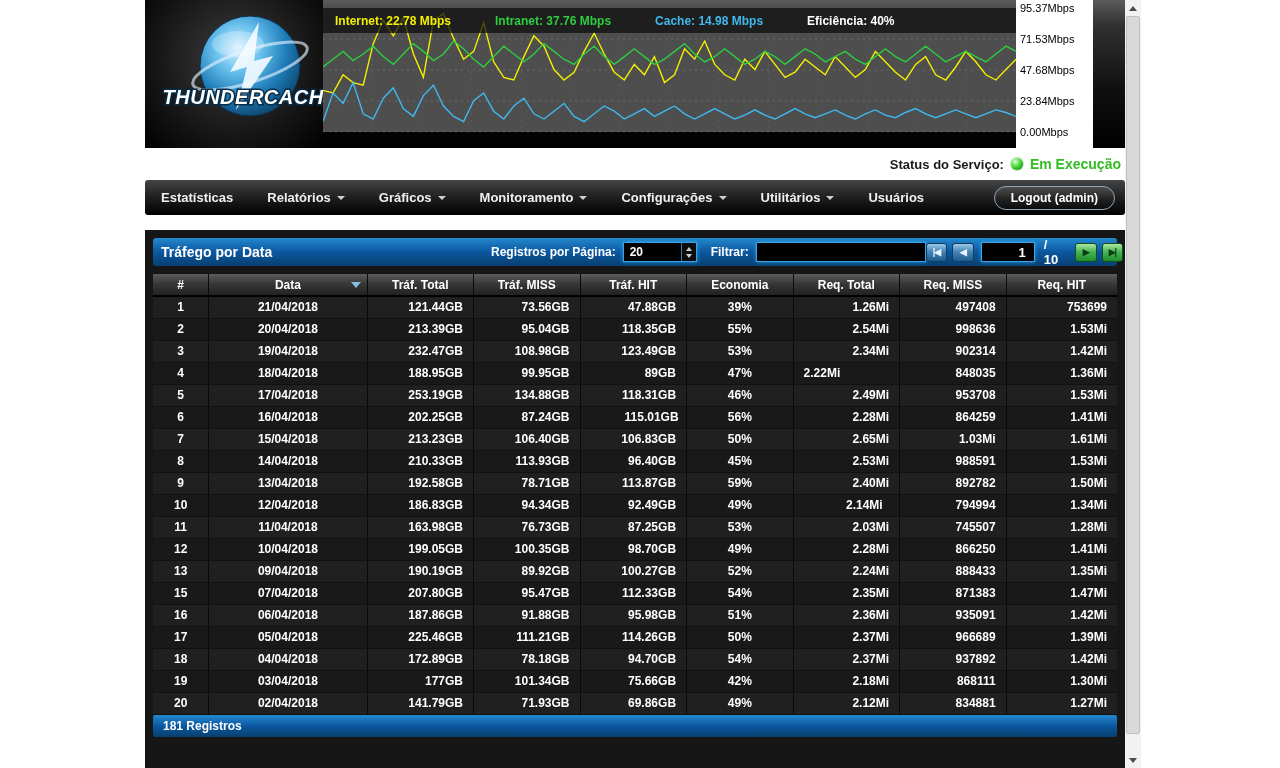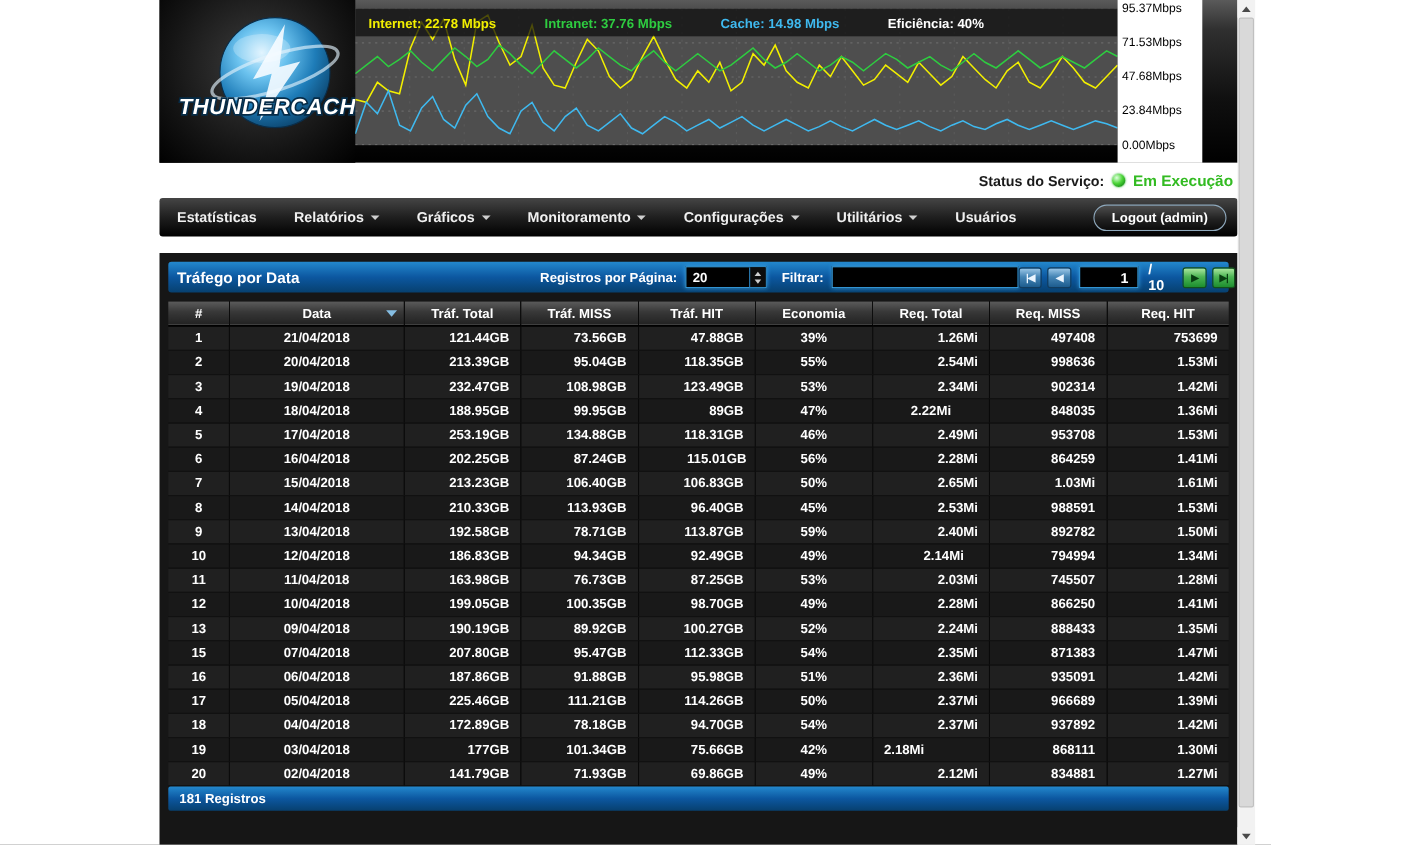--- a/index.html
+++ b/index.html
@@ -334,21 +334,21 @@
             <td style="text-align: right;">902314</td>
             <td style="text-align: right;">1.42Mi</td>
           </tr>
           <tr>
             <td style="text-align: center;">4</td>
             <td style="text-align: center;">18/04/2018</td>
             <td style="text-align: right;">188.95GB</td>
             <td style="text-align: right;">99.95GB</td>
             <td style="text-align: right;">89GB</td>
             <td style="text-align: center;">47%</td>
-            <td style="text-align: center;">2.22Mi</td>
+            <td style="text-align: left;">2.22Mi</td>
             <td style="text-align: right;">848035</td>
             <td style="text-align: right;">1.36Mi</td>
           </tr>
           <tr>
             <td style="text-align: center;">5</td>
             <td style="text-align: center;">17/04/2018</td>
             <td style="text-align: right;">253.19GB</td>
             <td style="text-align: right;">134.88GB</td>
             <td style="text-align: right;">118.31GB</td>
             <td style="text-align: center;">46%</td>
@@ -400,21 +400,21 @@
             <td style="text-align: right;">892782</td>
             <td style="text-align: right;">1.50Mi</td>
           </tr>
           <tr>
             <td style="text-align: center;">10</td>
             <td style="text-align: center;">12/04/2018</td>
             <td style="text-align: right;">186.83GB</td>
             <td style="text-align: right;">94.34GB</td>
             <td style="text-align: right;">92.49GB</td>
             <td style="text-align: center;">49%</td>
-            <td style="text-align: left; padding-left: 46px;">2.14Mi</td>
+            <td style="text-align: center; padding-left: 46px;">2.14Mi</td>
             <td style="text-align: right;">794994</td>
             <td style="text-align: right;">1.34Mi</td>
           </tr>
           <tr>
             <td style="text-align: center;">11</td>
             <td style="text-align: center;">11/04/2018</td>
             <td style="text-align: right;">163.98GB</td>
             <td style="text-align: right;">76.73GB</td>
             <td style="text-align: right;">87.25GB</td>
             <td style="text-align: center;">53%</td>
@@ -488,21 +488,21 @@
             <td style="text-align: right;">937892</td>
             <td style="text-align: right;">1.42Mi</td>
           </tr>
           <tr>
             <td style="text-align: center;">19</td>
             <td style="text-align: center;">03/04/2018</td>
             <td style="text-align: right;">177GB</td>
             <td style="text-align: right;">101.34GB</td>
             <td style="text-align: right;">75.66GB</td>
             <td style="text-align: center;">42%</td>
-            <td style="">2.18Mi</td>
+            <td style="text-align: right;">2.18Mi</td>
             <td style="text-align: right;">868111</td>
             <td style="text-align: right;">1.30Mi</td>
           </tr>
           <tr>
             <td style="text-align: center;">20</td>
             <td style="text-align: center;">02/04/2018</td>
             <td style="text-align: right;">141.79GB</td>
             <td style="text-align: right;">71.93GB</td>
             <td style="text-align: right;">69.86GB</td>
             <td style="text-align: center;">49%</td>

